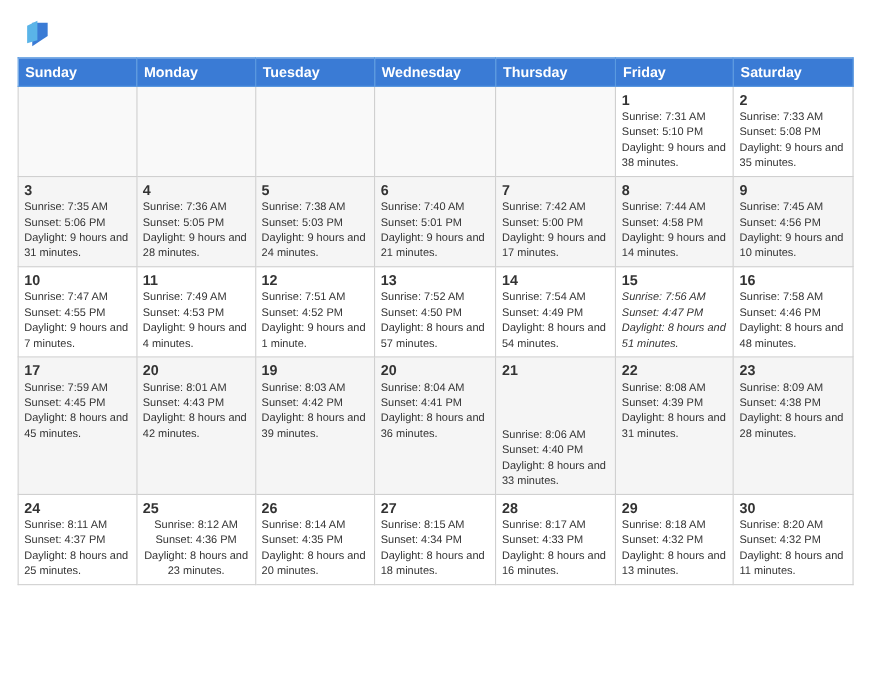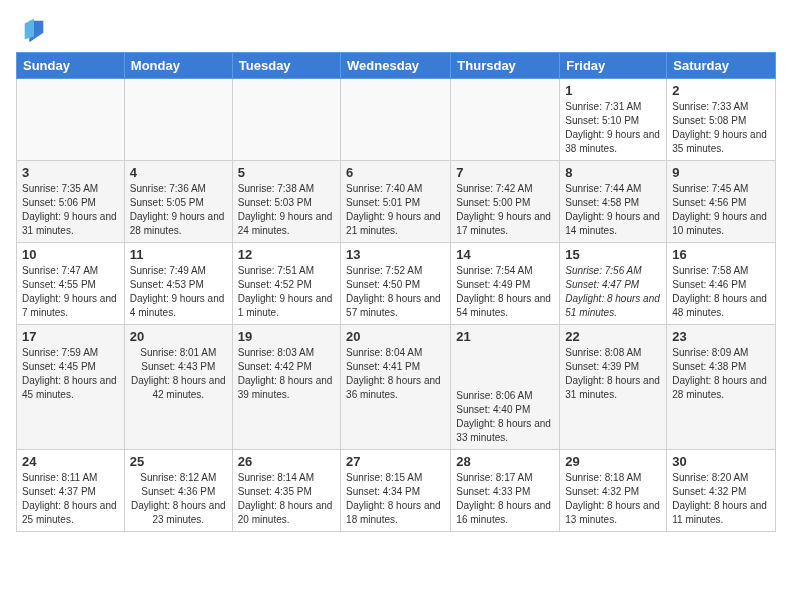--- a/index.html
+++ b/index.html
@@ -164,21 +164,21 @@
         </tr>
         <tr>
           <td>
             <span class="day-num">17</span>
             <div class="day-info" style="white-space: pre-line;">Sunrise: 7:59 AM
 Sunset: 4:45 PM
 Daylight: 8 hours and 45 minutes.</div>
           </td>
           <td>
             <span class="day-num">20</span>
-            <div class="day-info" style="white-space: pre-line; text-align: center;">Sunrise: 8:01 AM
+            <div class="day-info" style="white-space: pre-line;">Sunrise: 8:01 AM
 Sunset: 4:43 PM
 Daylight: 8 hours and 42 minutes.</div>
           </td>
           <td>
             <span class="day-num">19</span>
             <div class="day-info" style="white-space: pre-line;">Sunrise: 8:03 AM
 Sunset: 4:42 PM
 Daylight: 8 hours and 39 minutes.</div>
           </td>
           <td>

